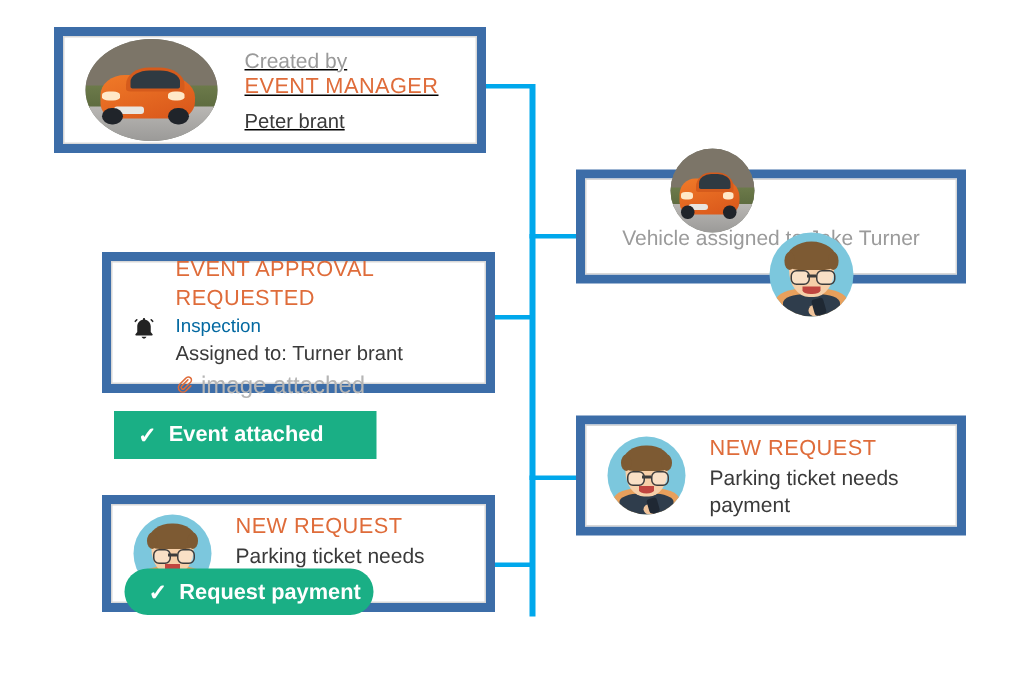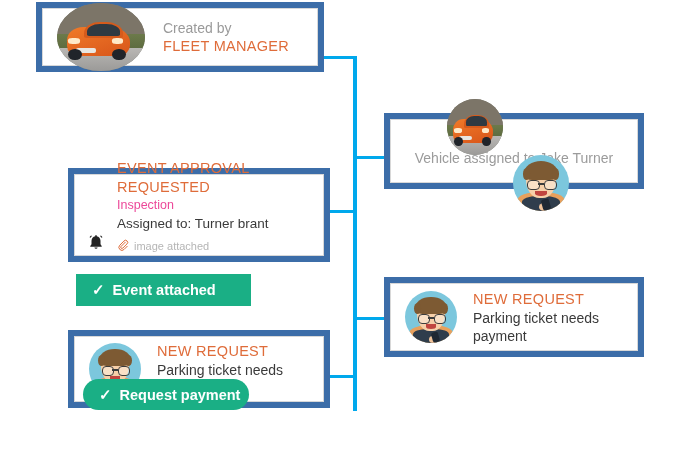--- a/index.html
+++ b/index.html
@@ -27,22 +27,22 @@
     box-sizing:border-box;
     position:relative;
     display:flex;
     align-items:center;
   }
 
   
   .t-muted{color:#9a9a9a;font-size:14px;line-height:18px;}
   .t-accent{color:#df6c3a;font-size:14.5px;letter-spacing:.3px;line-height:19px;}
   .t-dark{color:#3a3a3a;font-size:13.5px;line-height:18px;}
-  .t-sub{color:#ec4899;font-size:12.5px;line-height:16px;}
-  .t-attach{color:#b5b5b5;font-size:11px;line-height:14px;}
+  .t-sub{color:#0369a1;font-size:12.5px;line-height:16px;}
+  .t-attach{color:#b5b5b5;font-size:16px;line-height:14px;}
   .t-grey-big{color:#9b9b9b;font-size:14px;line-height:18px;}
 
   
   .circle{border-radius:50%;overflow:hidden;position:relative;flex:none;}
   .car-photo{background:#7d7f74;}
   .car-photo .cliff{position:absolute;left:0;top:0;width:100%;height:58%;
     background:linear-gradient(160deg,#8a8274 0%,#6d6658 45%,#9b9party 100%);
     background-color:#7c7568;}
   .car-photo .green{position:absolute;left:0;top:46%;width:100%;height:22%;
     background:linear-gradient(180deg,#6c7a4a,#5d6b3f);}
@@ -121,44 +121,45 @@
   <div class="wire" style="left:318px;top:56px;width:38px;height:3px;"></div>
 
   <div class="wire" style="left:316px;top:210px;width:40px;height:3px;"></div>
 
   <div class="wire" style="left:316px;top:375px;width:40px;height:3px;"></div>
 
   <div class="wire" style="left:353px;top:156px;width:40px;height:3px;"></div>
 
   <div class="wire" style="left:353px;top:317px;width:40px;height:3px;"></div>
 
-  <div class="card" style="left:36px;top:2px;width:288px;height:70px;">
+  <div class="card" style="left:36px;top:18px;width:288px;height:84px;text-decoration:underline;">
     <div class="card-inner" style="padding:0 14px;">
       <div class="circle car-photo" style="width:88px;height:68px;border-radius:50%;">
         <div class="cliff"></div>
           <div class="green"></div>
           <div class="road"></div>
         <div class="body"></div>
           <div class="roof"></div>
           <div class="glass"></div>
         <div class="lamp l"></div>
           <div class="lamp r"></div>
         <div class="plate"></div>
           <div class="wheel l"></div>
           <div class="wheel r"></div>
       </div>
       <div style="margin-left:18px;">
         <div class="t-muted">Created by</div>
-        <div class="t-accent">FLEET MANAGER</div>
+        <div class="t-accent">EVENT MANAGER</div>
+        <div class="t-dark" style="margin-top:4px;">Peter brant</div>
       </div>
     </div>
   </div>
 
   <div class="card" style="left:68px;top:168px;width:262px;height:94px;">
-    <div class="card-inner" style="padding:0 12px;align-items:flex-end;">
+    <div class="card-inner" style="padding:0 12px;align-items:center;">
       <div class="bell" style="margin-top:12px;">
         <svg width="18" height="18" viewBox="0 0 24 24">
           <path d="M12 2.6c-.55 0-1 .45-1 1v.7C8.1 4.8 6 7.3 6 10.3V15l-1.6 2.2c-.3.4 0 1 .5 1h14.2c.5 0 .8-.6.5-1L18 15v-4.7c0-3-2.1-5.5-5-6v-.7c0-.55-.45-1-1-1z" fill="#232323"></path>
           <path d="M9.8 19.4a2.3 2.3 0 0 0 4.4 0z" fill="#232323"></path>
           <path d="M5.6 4.2 4.3 5.6M18.4 4.2l1.3 1.4" stroke="#232323" stroke-width="1.4" stroke-linecap="round"></path>
         </svg>
       </div>
       <div style="margin-left:12px;margin-top:8px;">
         <div class="t-accent">EVENT APPROVAL REQUESTED</div>
         <div class="t-sub">Inspection</div>

